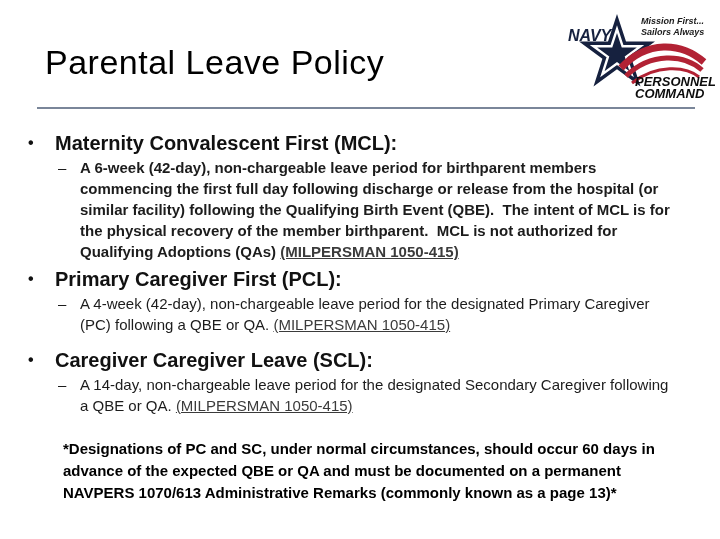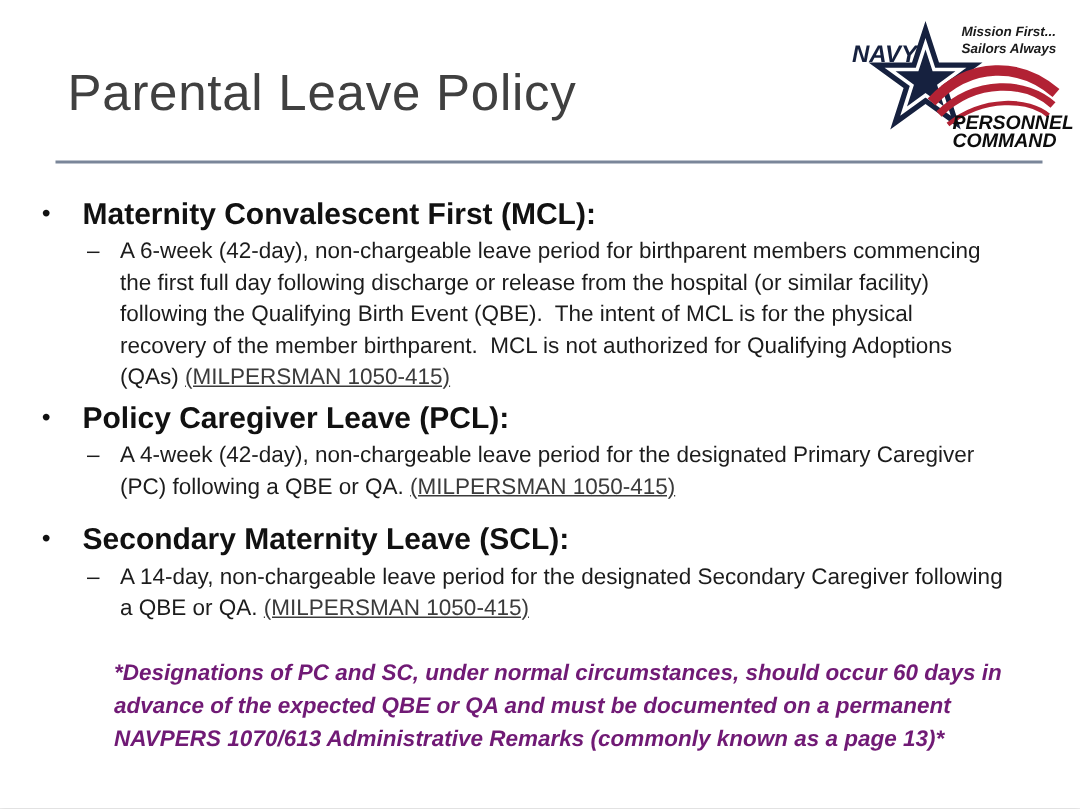--- a/index.html
+++ b/index.html
@@ -14,21 +14,21 @@
     overflow: hidden;
     box-shadow: 0 0 4px rgba(0,0,0,.3);
   }
 
   .slide-title {
     position: absolute;
     left: 45px;
     top: 42px;
     font-size: 34px;
     line-height: 40px;
-    color: #404040;
+    color: #000000;
     letter-spacing: 0.5px;
   }
 
   .divider {
     position: absolute;
     left: 37px;
     top: 107px;
     width: 658px;
     height: 2px;
     background: #7a8699;
@@ -69,46 +69,45 @@
     font-size: 15px;
     line-height: 21px;
     color: #1c1c1c;
   }
   .dash-marker {
     width: 22px;
     flex: 0 0 22px;
     line-height: 21px;
   }
   .sub-text { white-space: pre-wrap; }
-  .sub-text.w1 { width: 590px; }
+  .sub-text.w1 { width: 590px; font-weight: bold; }
   .sub-text.w2 { width: 600px; }
 
   .milpersman-link {
     color: #3b3b3b;
     text-decoration: underline;
     cursor: pointer;
   }
 
   .row-b1 { top: 130px; }
   .row-b1-body { top: 157px; }
   .row-b2 { top: 266px; }
   .row-b2-body { top: 293px; }
   .row-b3 { top: 347px; }
   .row-b3-body { top: 374px; }
 
   .footnote {
     position: absolute;
-    left: 76px;
+    left: 63px;
     top: 438px;
     width: 618px;
     font-size: 15px;
     line-height: 22px;
     font-weight: bold;
-    font-style: italic;
-    color: #701a75;
+    color: #000000;
     white-space: pre-wrap;
   }
 </style>
 </head>
 <body>
 
 <div class="slide">
 
   <div class="slide-title">Parental Leave Policy</div>
 
@@ -144,30 +143,30 @@
       <span class="bullet-marker">•</span>
       <span>Maternity Convalescent First (MCL):</span>
     </div>
     <div class="sub-row row-b1-body">
       <span class="dash-marker">–</span>
       <span class="sub-text w1"><span>A 6-week (42-day), non-chargeable leave period for birthparent members commencing the first full day following discharge or release from the hospital (or similar facility) following the Qualifying Birth Event (QBE).  The intent of MCL is for the physical recovery of the member birthparent.  MCL is not authorized for Qualifying Adoptions (QAs) </span><a class="milpersman-link" href="#">(MILPERSMAN 1050-415)</a></span>
     </div>
 
     <div class="bullet-row row-b2">
       <span class="bullet-marker">•</span>
-      <span>Policy Caregiver Leave (PCL):</span>
+      <span>Primary Caregiver First (PCL):</span>
     </div>
     <div class="sub-row row-b2-body">
       <span class="dash-marker">–</span>
       <span class="sub-text w2"><span>A 4-week (42-day), non-chargeable leave period for the designated Primary Caregiver (PC) following a QBE or QA. </span><a class="milpersman-link" href="#">(MILPERSMAN 1050-415)</a></span>
     </div>
 
     <div class="bullet-row row-b3">
       <span class="bullet-marker">•</span>
-      <span>Secondary Maternity Leave (SCL):</span>
+      <span>Caregiver Caregiver Leave (SCL):</span>
     </div>
     <div class="sub-row row-b3-body">
       <span class="dash-marker">–</span>
       <span class="sub-text w2"><span>A 14-day, non-chargeable leave period for the designated Secondary Caregiver following a QBE or QA. </span><a class="milpersman-link" href="#">(MILPERSMAN 1050-415)</a></span>
     </div>
 
     <div class="footnote">*Designations of PC and SC, under normal circumstances, should occur 60 days in advance of the expected QBE or QA and must be documented on a permanent NAVPERS 1070/613 Administrative Remarks (commonly known as a page 13)*</div>
 
   </div>
 </div>

